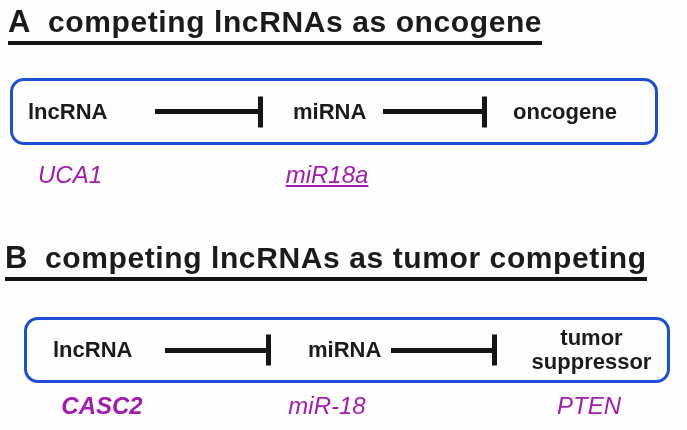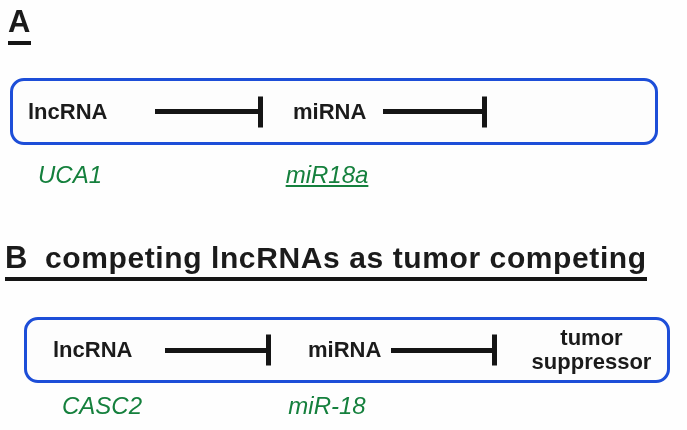--- a/index.html
+++ b/index.html
@@ -94,52 +94,54 @@
   #box-b .t1 { left: 138px; width: 106px; }
   #box-b .n2 { left: 281px; }
   #box-b .t2 { left: 364px; width: 106px; }
   #box-b .n3 { left: 477px; }
   
   .gene-label {
     position: absolute;
     transform: translateX(-50%);
     font-style: italic;
     font-size: 24px;
-    color: #15803d;
+    color: #a21caf;
     white-space: nowrap;
   }
   .row-a { top: 161px; }
   .row-b { top: 392px; }
   #gene-a1 { left: 70px; }
   #gene-a2 { left: 327px; text-decoration: underline; }
   #gene-a3 { left: 573px; }
-  #gene-b1 { left: 102px; }
+  #gene-b1 { left: 102px; font-weight: bold; }
   #gene-b2 { left: 327px; }
   #gene-b3 { left: 589px; }
 </style>
 </head>
 <body>
 
 <div class="figure">
 
   <div class="panel-title" id="title-a">
     <span class="letter">A</span>
+    <span class="text">competing lncRNAs as oncogene</span>
   </div>
 
   <div class="scheme-box" id="box-a">
     <span class="node n1">lncRNA</span>
     <span class="tbar t1">
       <span class="shaft"></span>
       <span class="head"></span>
     </span>
     <span class="node n2">miRNA</span>
     <span class="tbar t2">
       <span class="shaft"></span>
       <span class="head"></span>
     </span>
+    <span class="node n3">oncogene</span>
   </div>
 
   <span class="gene-label row-a" id="gene-a1">UCA1</span>
   <span class="gene-label row-a" id="gene-a2">miR18a</span>
 
   <div class="panel-title" id="title-b">
     <span class="letter">B</span>
     <span class="text">competing lncRNAs as tumor competing</span>
   </div>
 
@@ -152,14 +154,15 @@
     <span class="node n2">miRNA</span>
     <span class="tbar t2">
       <span class="shaft"></span>
       <span class="head"></span>
     </span>
     <span class="node n3 wrap">tumor suppressor</span>
   </div>
 
   <span class="gene-label row-b" id="gene-b1">CASC2</span>
   <span class="gene-label row-b" id="gene-b2">miR-18</span>
+  <span class="gene-label row-b" id="gene-b3">PTEN</span>
 
 </div>
 
 </body></html>

